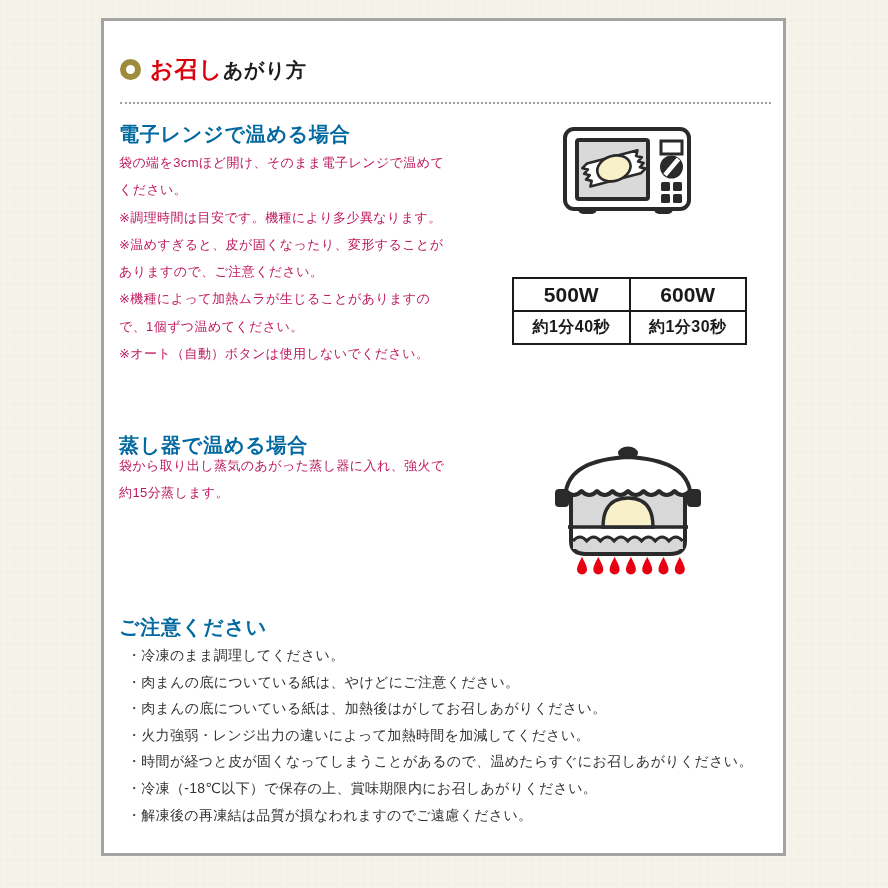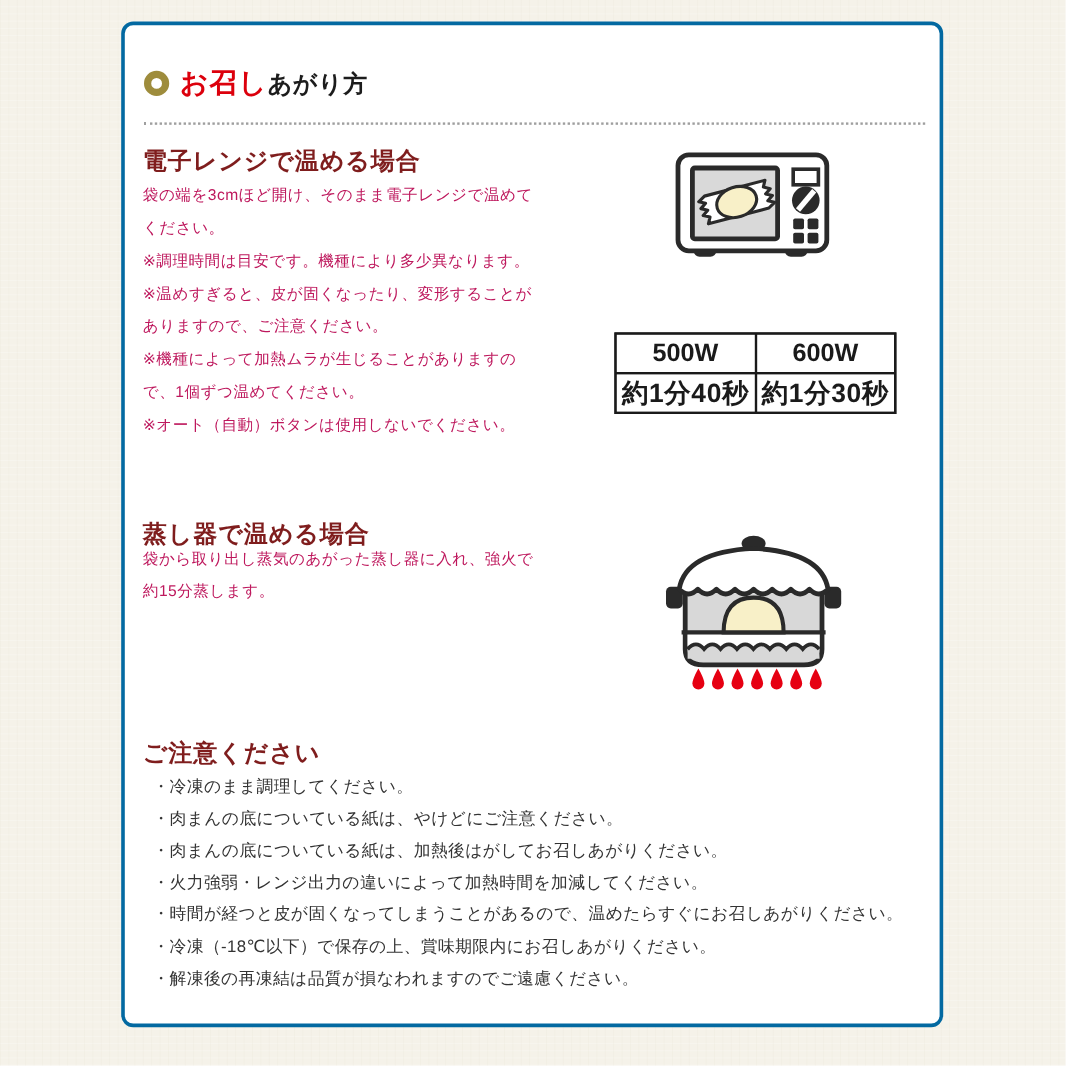--- a/index.html
+++ b/index.html
@@ -8,46 +8,46 @@
     background-color:#f5f2e9;
     background-image:
       linear-gradient(90deg, rgba(220,214,196,.12) 1px, transparent 1px),
       linear-gradient(0deg, rgba(255,255,255,.25) 1px, transparent 1px);
     background-size:7px 9px, 11px 6px;
     font-family:"Liberation Sans","DejaVu Sans",sans-serif;
     color:#333;
   }
   .card{
     position:absolute;left:101px;top:18px;width:679px;height:832px;
-    background:#ffffff;border:3px solid #0369a1;border-radius:10px;
+    background:#ffffff;border:3px solid #a3a3a3;border-radius:0;
   }
   .abs{position:absolute;}
   
   .hdr{left:16px;top:33px;display:flex;align-items:center;gap:9px;}
   .ring{width:9px;height:9px;border:6px solid #9e8c3c;border-radius:50%;display:inline-block;}
   .t-red{color:#dc000c;font-size:23px;font-weight:bold;letter-spacing:1px;}
   .t-blk{color:#1c1c1c;font-size:20px;font-weight:bold;letter-spacing:.5px;}
   .dotted{left:16px;top:81px;width:651px;border-bottom:2px dotted #9f9f9f;}
   
-  .sec-h{color:#7f1d1d;font-size:20px;font-weight:bold;letter-spacing:.8px;}
+  .sec-h{color:#0369a1;font-size:20px;font-weight:bold;letter-spacing:.8px;}
   
   .body-lines{font-size:13px;line-height:27.3px;letter-spacing:.4px;color:#be185d;}
   .caut-lines{font-size:14px;line-height:26.6px;letter-spacing:.3px;color:#333;}
   
   .mw-table{
     left:408px;top:210px;width:231px;
     display:grid;grid-template-columns:1fr 1fr;
     border:2px solid #1a1a1a;background:#1a1a1a;gap:2px;margin-top:46px;
   }
   .mw-cell{
     background:#fff;height:31px;display:flex;align-items:center;justify-content:center;
     font-weight:bold;color:#1a1a1a;
   }
   .mw-cell.hd{font-size:21px;}
-  .mw-cell.tm{font-size:22px;letter-spacing:.5px;}
+  .mw-cell.tm{font-size:16px;letter-spacing:.5px;}
 </style>
 </head>
 <body>
 
 <div class="card">
 
   <div class="abs hdr">
     <span class="ring"></span>
     <span>
       <span class="t-red">お召し</span><span class="t-blk">あがり方</span>

